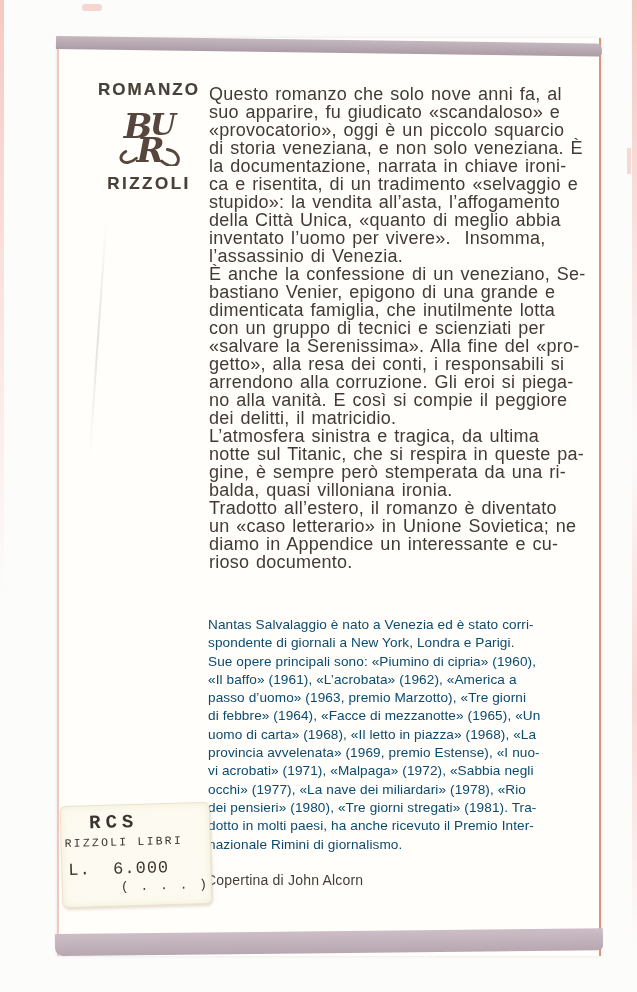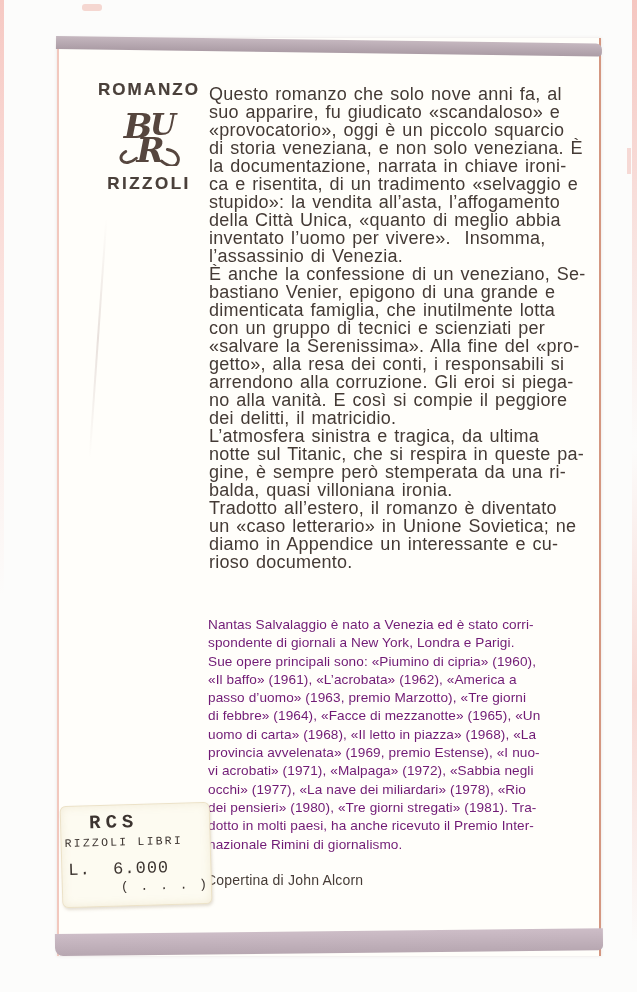--- a/index.html
+++ b/index.html
@@ -52,21 +52,21 @@
     -webkit-text-stroke:.2px #4a403a;}
 
   
   .blurb{
     position:absolute;left:150px;top:47px;width:382px;
     font-size:18px;line-height:18px;color:#443a35;
     white-space:pre;letter-spacing:.25px;word-spacing:1.5px;
   }
   .bio{
     position:absolute;left:149px;top:578px;width:382px;
-    font-size:13.6px;line-height:18.3px;color:#701a75;
+    font-size:13.6px;line-height:18.3px;color:#0c4a6e;
     white-space:pre;letter-spacing:.1px;
   }
   .caption{
     position:absolute;left:147px;top:834px;
     font-size:14px;color:#463c37;letter-spacing:.2px;
   }
 
   
   .sticker{
     position:absolute;left:2px;top:766px;width:148px;height:100px;

